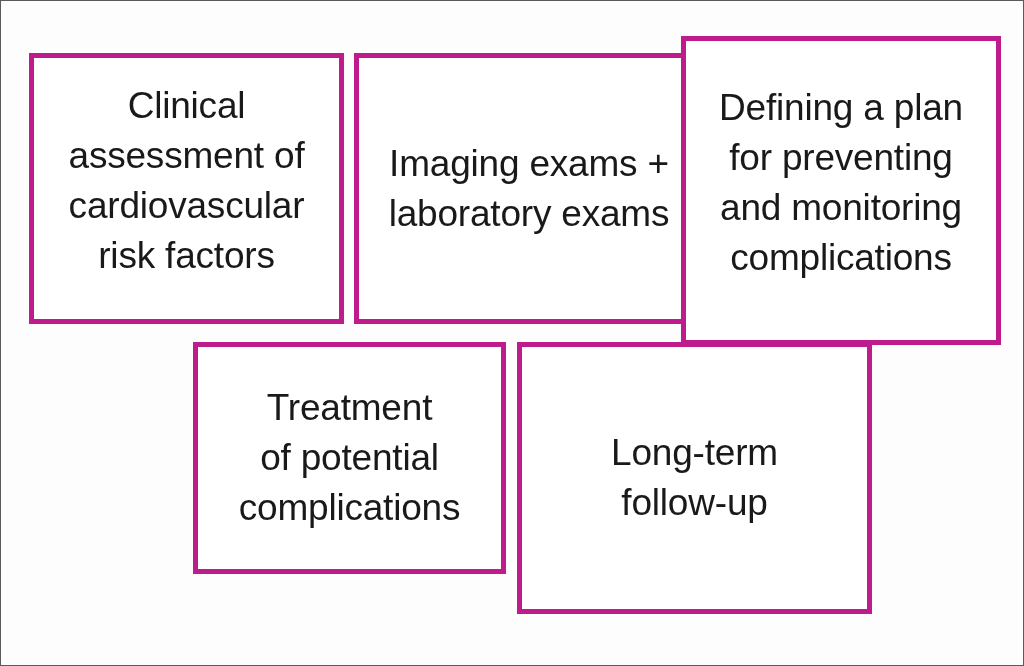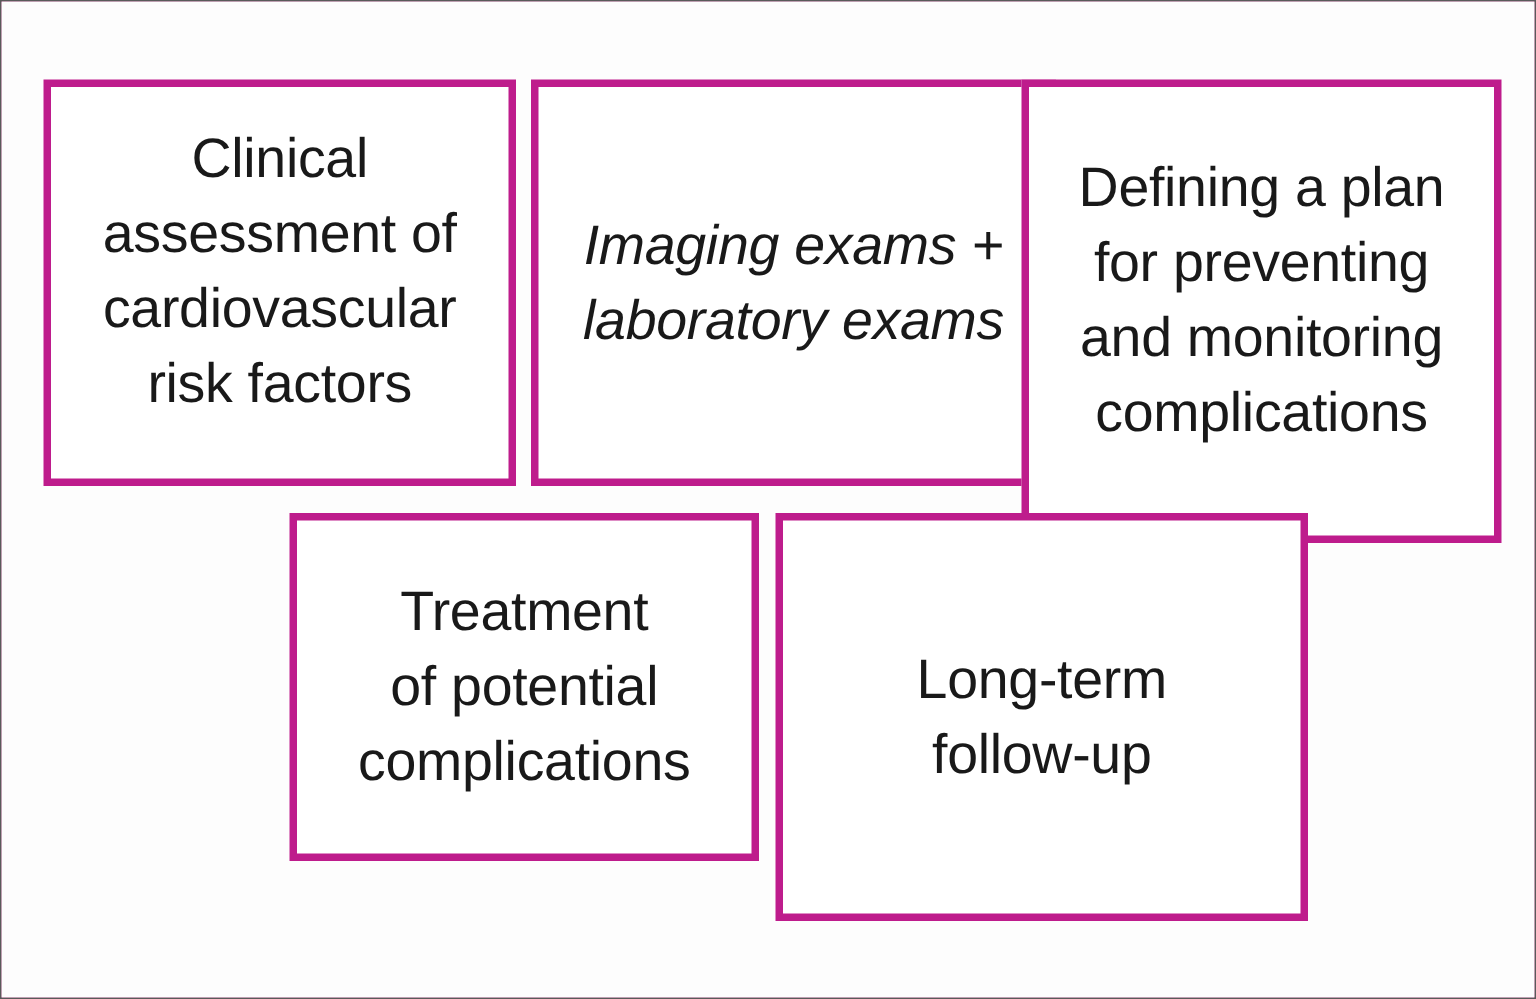--- a/index.html
+++ b/index.html
@@ -4,21 +4,21 @@
 <style>
   html, body {
     margin: 0;
     padding: 0;
     background: #ffffff;
   }
   #page {
     position: relative;
     width: 1024px;
     height: 666px;
-    background: #f9a8d4;
+    background: #be185d;
     box-sizing: border-box;
     border: 1px solid #5a5a5a;
     overflow: hidden;
     font-family: "Liberation Sans", sans-serif;
   }
   .inner-canvas {
     position: absolute;
     left: 0;
     top: 0;
     width: 1022px;
@@ -51,25 +51,25 @@
 
 <div id="page">
   <div class="inner-canvas">
     <div id="boxes-layer">
         <div class="node" style="left: 28px; top: 52px; width: 315px; height: 271px; border-width: 5px; border-color: rgb(190, 28, 140);">
           <div class="node-label" style="color: rgb(25, 25, 25); transform: translateY(-8px);">Clinical
 assessment of
 cardiovascular
 risk factors</div>
         </div>
-        <div class="node" style="left: 353px; top: 52px; width: 350px; height: 271px; border-width: 5px; border-color: rgb(190, 28, 140); font-style: italic;">
+        <div class="node" style="left: 353px; top: 52px; width: 350px; height: 271px; border-width: 5px; border-color: rgb(190, 28, 140);">
           <div class="node-label" style="color: rgb(25, 25, 25);">Imaging exams +
 laboratory exams</div>
         </div>
-        <div class="node" style="left: 680px; top: 52px; width: 320px; height: 309px; border-width: 5px; border-color: rgb(190, 28, 140);">
+        <div class="node" style="left: 680px; top: 35px; width: 320px; height: 309px; border-width: 5px; border-color: rgb(190, 28, 140);">
           <div class="node-label" style="color: rgb(25, 25, 25); transform: translateY(-8px);">Defining a plan
 for preventing
 and monitoring
 complications</div>
         </div>
         <div class="node" style="left: 192px; top: 341px; width: 313px; height: 232px; border-width: 5px; border-color: rgb(190, 28, 140);">
           <div class="node-label" style="color: rgb(25, 25, 25);">Treatment
 of potential
 complications</div>
         </div>

